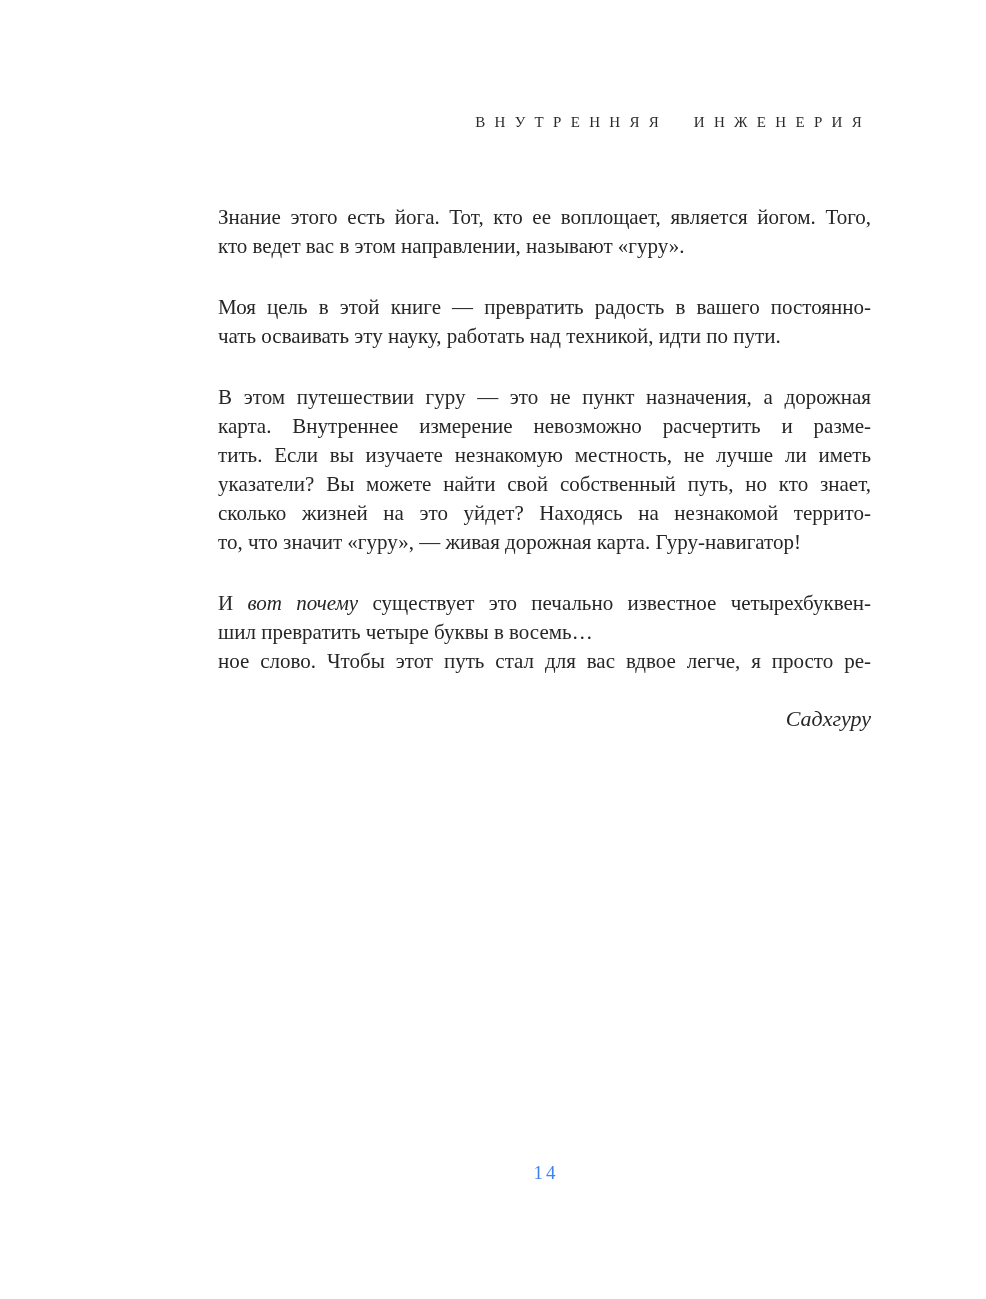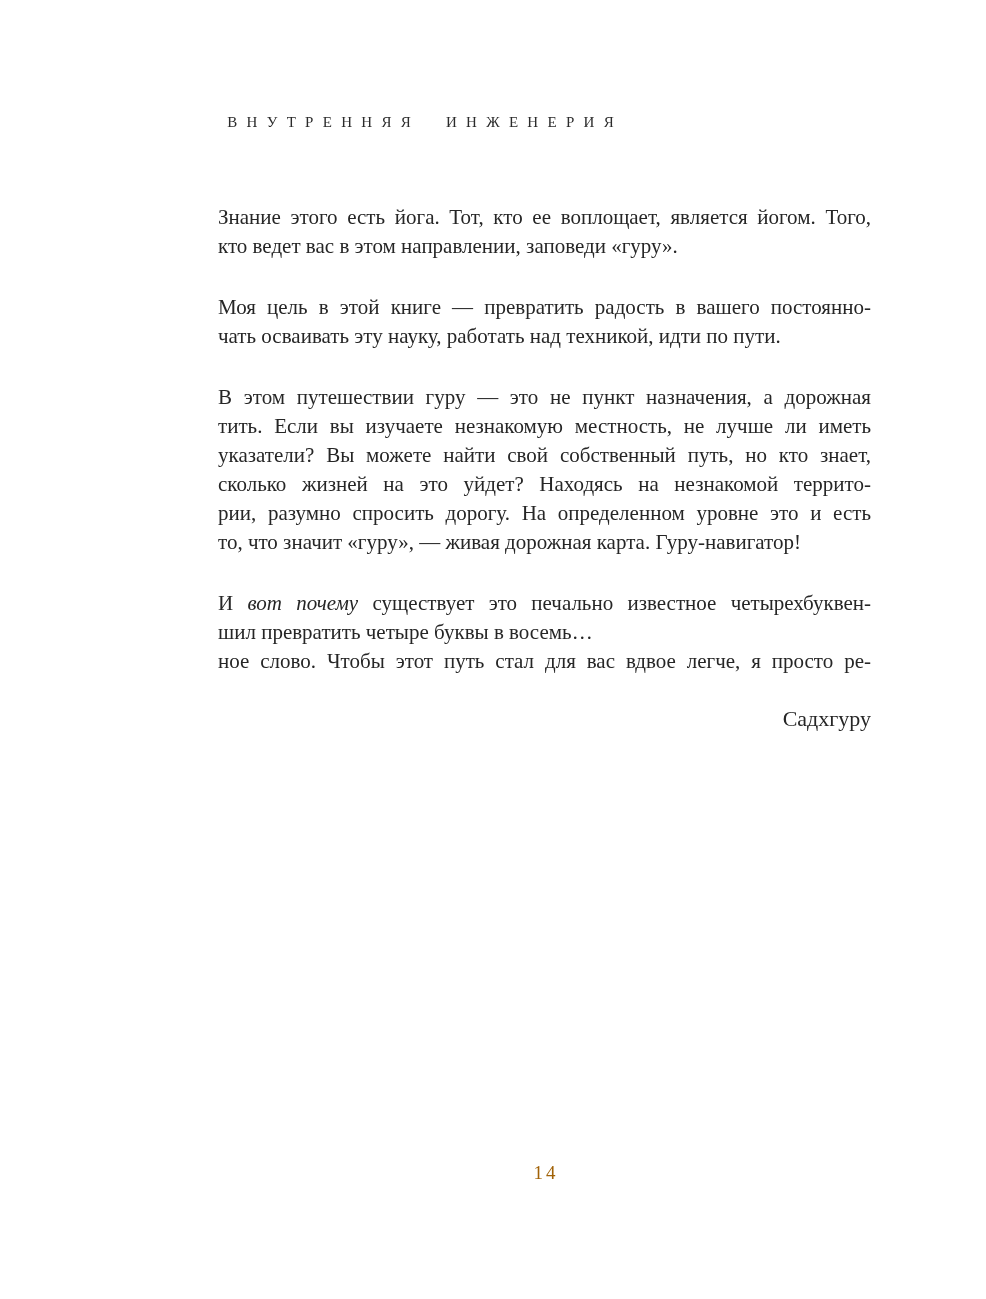--- a/index.html
+++ b/index.html
@@ -14,21 +14,21 @@
     background: #ffffff;
     font-family: "Liberation Serif", "DejaVu Serif", serif;
     color: #262626;
     overflow: hidden;
   }
   .running-header {
     position: absolute;
     left: 218px;
     width: 653px;
     top: 114px;
-    text-align: left;
+    text-align: right;
     font-size: 15px;
     letter-spacing: 0.62em;
     word-spacing: 0.85em;
     color: #2b2b2b;
     white-space: nowrap;
     text-indent: 0.62em; 
   }
   .text-block {
     position: absolute;
     left: 218px;
@@ -54,58 +54,59 @@
   .line.last {
     text-align: left;
     text-align-last: left;
   }
   .line em {
     font-style: italic;
   }
   .signature {
     margin-top: 28px;
     text-align: right;
+    font-style: italic;
     font-size: 22px;
     line-height: 29px;
   }
   .page-number {
     position: absolute;
     left: 218px;
     width: 653px;
     top: 1162px;
     text-align: center;
     font-size: 19px;
     letter-spacing: 3px;
     text-indent: 3px;
-    color: #a16207;
+    color: #3b82f6;
   }
 </style>
 </head>
 <body>
 
 <div class="page">
 
   <div class="running-header">ВНУТРЕННЯЯ ИНЖЕНЕРИЯ</div>
 
   <div class="text-block">
     <div id="paragraphs-root">
         <div class="paragraph">
           <div class="line">Знание этого есть йога. Тот, кто ее воплощает, является йогом. Того,</div>
-          <div class="line last">кто ведет вас в этом направлении, заповеди «гуру».</div>
+          <div class="line last">кто ведет вас в этом направлении, называют «гуру».</div>
         </div>
         <div class="paragraph">
           <div class="line">Моя цель в этой книге — превратить радость в вашего постоянно-</div>
           <div class="line last">чать осваивать эту науку, работать над техникой, идти по пути.</div>
         </div>
         <div class="paragraph">
           <div class="line">В этом путешествии гуру — это не пункт назначения, а дорожная</div>
+          <div class="line">карта. Внутреннее измерение невозможно расчертить и разме-</div>
           <div class="line">тить. Если вы изучаете незнакомую местность, не лучше ли иметь</div>
           <div class="line">указатели? Вы можете найти свой собственный путь, но кто знает,</div>
           <div class="line">сколько жизней на это уйдет? Находясь на незнакомой террито-</div>
-          <div class="line">рии, разумно спросить дорогу. На определенном уровне это и есть</div>
           <div class="line last">то, что значит «гуру», — живая дорожная карта. Гуру-навигатор!</div>
         </div>
         <div class="paragraph">
           <div class="line">И <em>вот почему</em> существует это печально известное четырехбуквен-</div>
           <div class="line last">шил превратить четыре буквы в восемь…</div>
           <div class="line">ное слово. Чтобы этот путь стал для вас вдвое легче, я просто ре-</div>
         </div>
       </div>
     <div class="signature">Садхгуру</div>
   </div>

